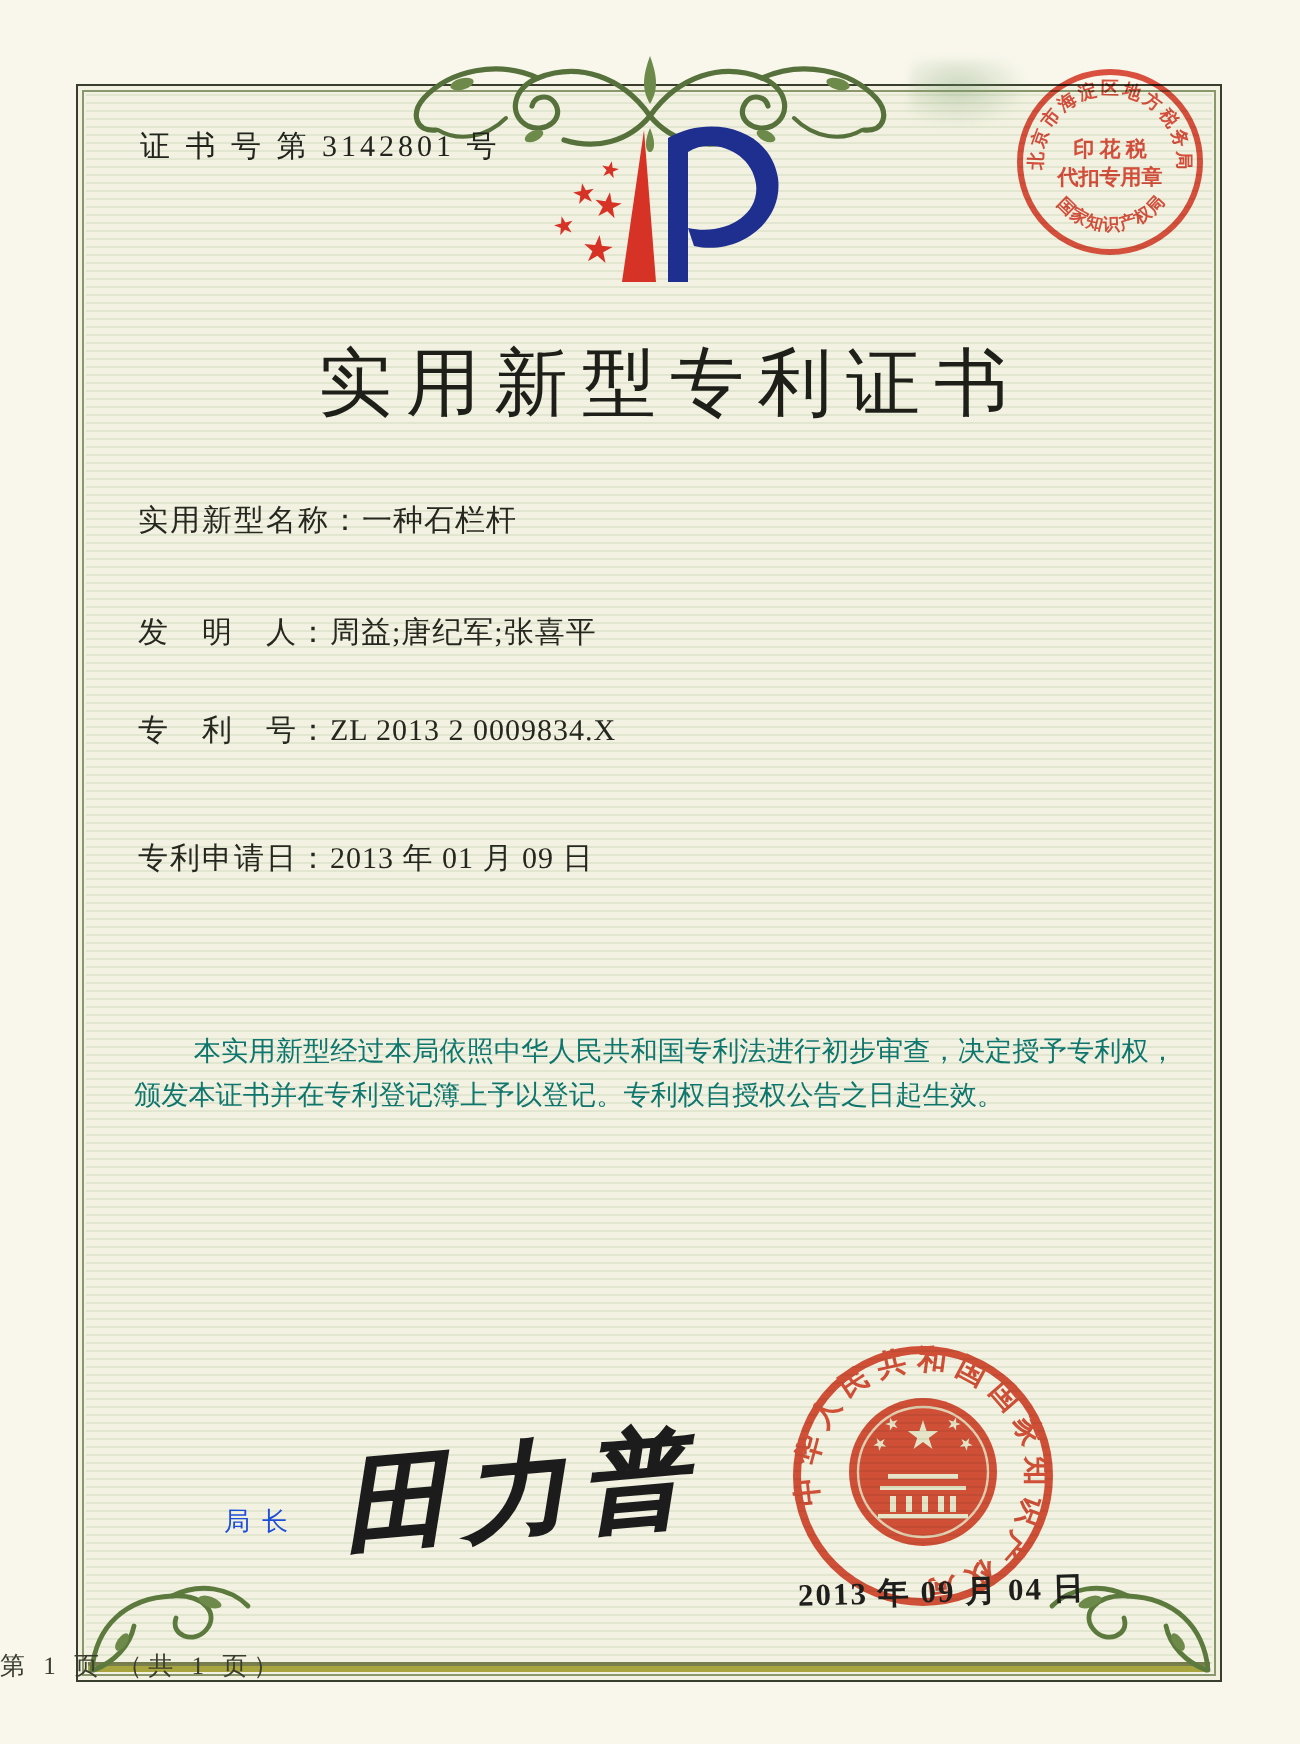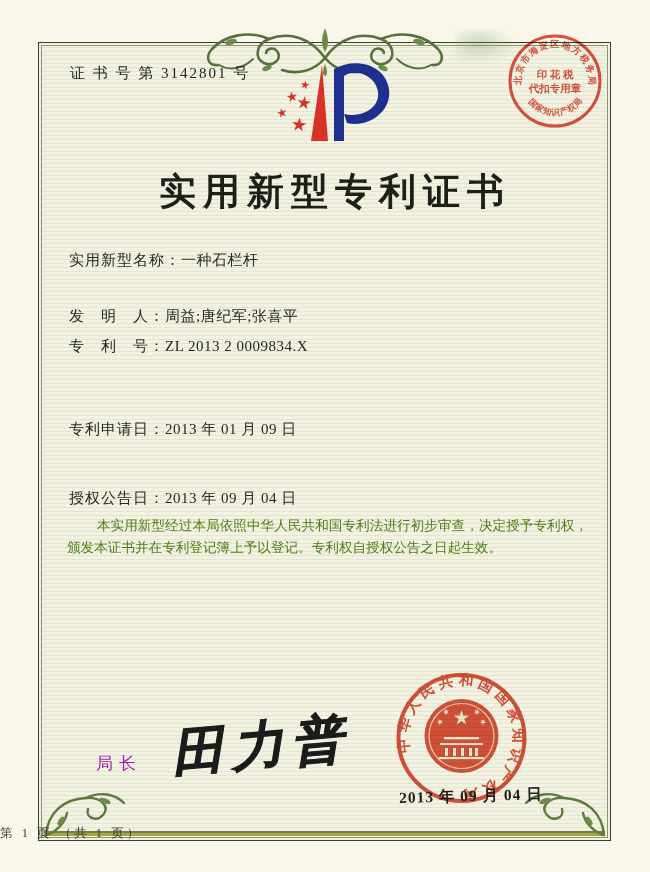--- a/index.html
+++ b/index.html
@@ -25,32 +25,32 @@
     opacity:.55;
   }
   .gold-line{
     position:absolute;left:5px;right:5px;bottom:4px;height:3px;
     background:#a8a43e;box-shadow:0 -2px 0 rgba(90,96,40,.8);
   }
   .cert-no{position:absolute;left:70px;top:64px;font-size:15px;letter-spacing:2px;color:#22241e;text-align:right;}
   .logo{position:absolute;left:252px;top:56px;}
   .main-title{
     position:absolute;left:0;right:0;top:167px;text-align:center;
-    font-size:37px;font-weight:bold;letter-spacing:7px;color:#1d1f18;margin-left:20px;
+    font-size:37px;font-weight:normal;letter-spacing:7px;color:#1d1f18;margin-left:20px;
   }
   .field{position:absolute;left:69px;font-size:15px;color:#26281f;letter-spacing:.5px;white-space:nowrap;}
   .field .lab{letter-spacing:1px;}
-  .f0{top:251px}.f1{top:307px}.f2{top:337px}.f3{top:420px}.f4{top:445px}.f5{top:489px}
+  .f0{top:251px}.f1{top:307px}.f2{top:356px}.f3{top:420px}.f4{top:445px}.f5{top:489px}
   .paras{
     position:absolute;left:67px;top:515px;width:521px;
-    font-size:13.6px;line-height:22px;color:#4d7c0f;
+    font-size:13.6px;line-height:22px;color:#0f766e;
     text-align:justify;word-break:break-all;
   }
   .paras p{margin:0;text-indent:2.2em;}
-  .sig-title{position:absolute;left:96px;top:752px;font-size:17px;letter-spacing:6px;color:#a21caf;}
+  .sig-title{position:absolute;left:112px;top:752px;font-size:13px;letter-spacing:6px;color:#1d4ed8;}
   .signature{position:absolute;left:163px;top:708px;}
   .seal{position:absolute;left:384px;top:664px;mix-blend-mode:multiply;opacity:.95;}
   .seal-date{
     position:absolute;left:399px;top:786px;font-size:15.5px;font-weight:bold;
     color:#1e1e1c;letter-spacing:1px;transform:rotate(-1.5deg);white-space:nowrap;
   }
   .tax-stamp{position:absolute;left:496px;top:22px;mix-blend-mode:multiply;opacity:.92;}
   .footer{
     position:absolute;left:0;right:0;top:825px;text-align:left;
     font-size:12.5px;letter-spacing:3px;color:#3a3d2e;
@@ -159,23 +159,20 @@
     <span class="lab">实用新型名称：</span><span>一种石栏杆</span>
   </div>
   <div class="field f1">
     <span class="lab">发　明　人：</span><span>周益;唐纪军;张喜平</span>
   </div>
   <div class="field f2">
     <span class="lab">专　利　号：</span><span>ZL 2013 2 0009834.X</span>
   </div>
   <div class="field f3">
     <span class="lab">专利申请日：</span><span>2013 年 01 月 09 日</span>
-  </div>
-  <div class="field f5">
-    <span class="lab">授权公告日：</span><span>2013 年 09 月 04 日</span>
   </div>
 
   <div class="paras">
     <p>本实用新型经过本局依照中华人民共和国专利法进行初步审查，决定授予专利权，颁发本证书并在专利登记簿上予以登记。专利权自授权公告之日起生效。</p>
   </div>
 
   <div class="sig-title">局长</div>
   <svg class="signature" width="200" height="88" viewBox="0 0 200 88">
     <text x="8" y="62" font-size="52" font-weight="bold" fill="#1c1c1c" stroke="#1c1c1c" stroke-width="0.8" letter-spacing="8" transform="rotate(-5 20 40)" font-style="italic" style="font-family:'DejaVu Sans',sans-serif;">田力普</text>
   </svg>

